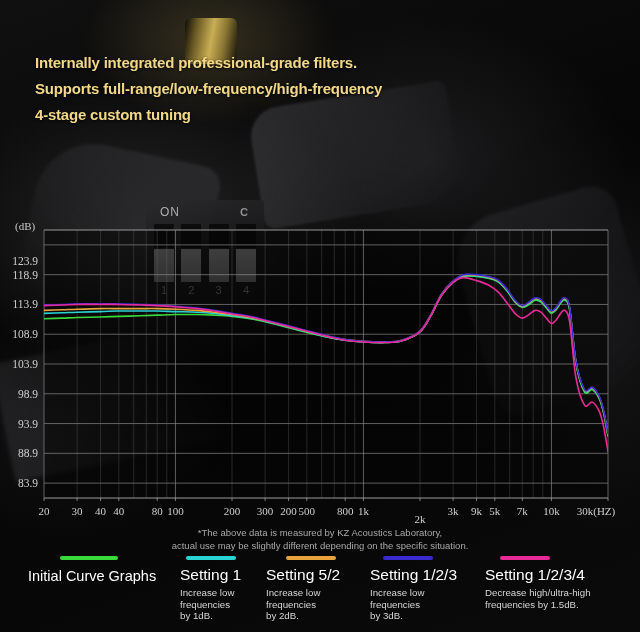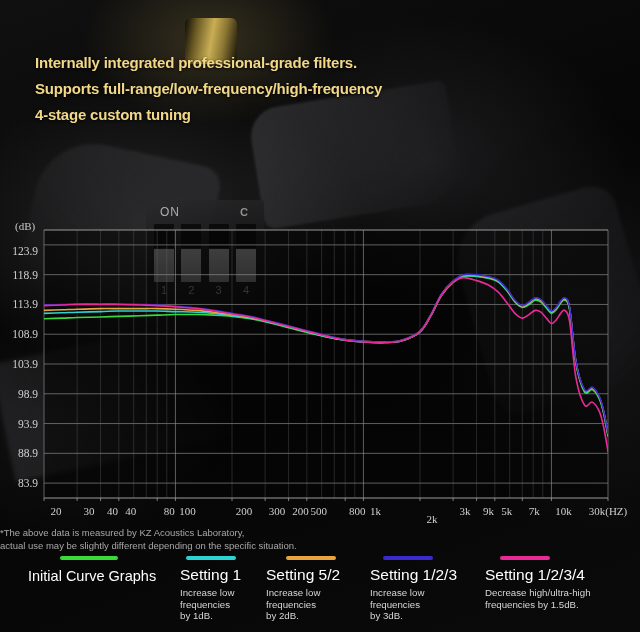--- a/index.html
+++ b/index.html
@@ -128,36 +128,36 @@
     position: absolute; left: 0; top: 0; width: 42px; height: 290px;
   }
   .ylabel {
     position: absolute; right: 4px;
     font-size: 11.5px; color: #d0d0d0;
     font-family: "Liberation Serif", serif;
     transform: translateY(-50%);
     white-space: nowrap;
   }
   .xlabels {
-    position: absolute; left: 12px; top: 288px; width: 564px; height: 26px;
+    position: absolute; left: 0; top: 288px; width: 564px; height: 26px;
   }
   .xlabel {
     position: absolute; top: 4px;
     font-size: 11px; color: #d0d0d0;
     font-family: "Liberation Serif", serif;
     transform: translateX(-50%);
     white-space: nowrap;
   }
   svg.plot { position: absolute; left: 0; top: 0; }
 
   
   .footnote {
     position: absolute; left: 0; top: 527px;
     width: 640px;
-    text-align: left;
+    text-align: center;
     color: #a8a8a8;
     font-size: 9.5px;
     line-height: 12.5px;
   }
 
   
   .legend {
     position: absolute; left: 0; top: 556px;
     width: 640px; height: 76px;
   }
@@ -212,21 +212,21 @@
 
   <div class="headline">
     <div>Internally integrated professional-grade filters.</div>
     <div>Supports full-range/low-frequency/high-frequency</div>
     <div>4-stage custom tuning</div>
   </div>
 
   <div class="chart-wrap">
     <div class="axis-unit">(dB)</div>
     <div class="ylabels">
-        <div class="ylabel" style="top: 38px;">123.9</div>
+        <div class="ylabel" style="top: 48px;">123.9</div>
         <div class="ylabel" style="top: 61.6667px;">118.9</div>
         <div class="ylabel" style="top: 91.4444px;">113.9</div>
         <div class="ylabel" style="top: 121.222px;">108.9</div>
         <div class="ylabel" style="top: 151px;">103.9</div>
         <div class="ylabel" style="top: 180.778px;">98.9</div>
         <div class="ylabel" style="top: 210.556px;">93.9</div>
         <div class="ylabel" style="top: 240.333px;">88.9</div>
         <div class="ylabel" style="top: 270.111px;">83.9</div>
       </div>
     <svg class="plot" width="640" height="290">

